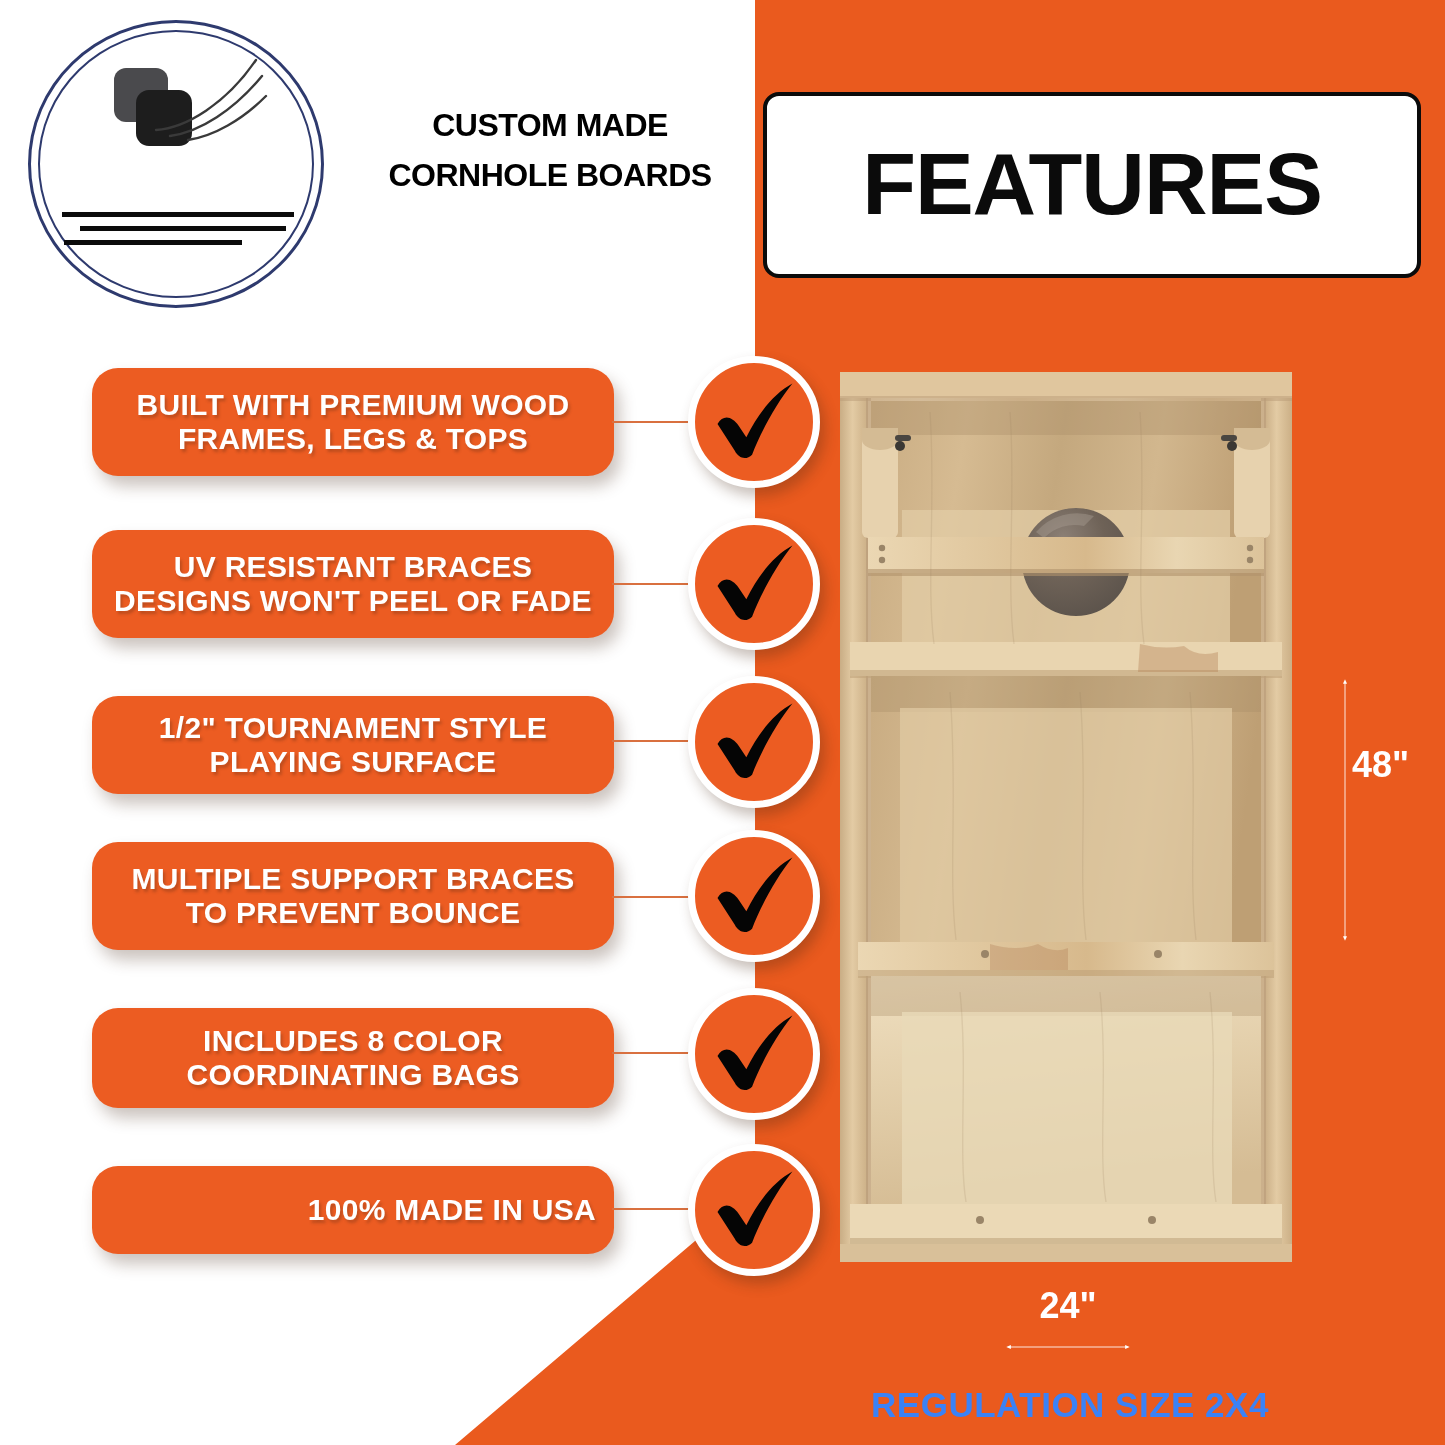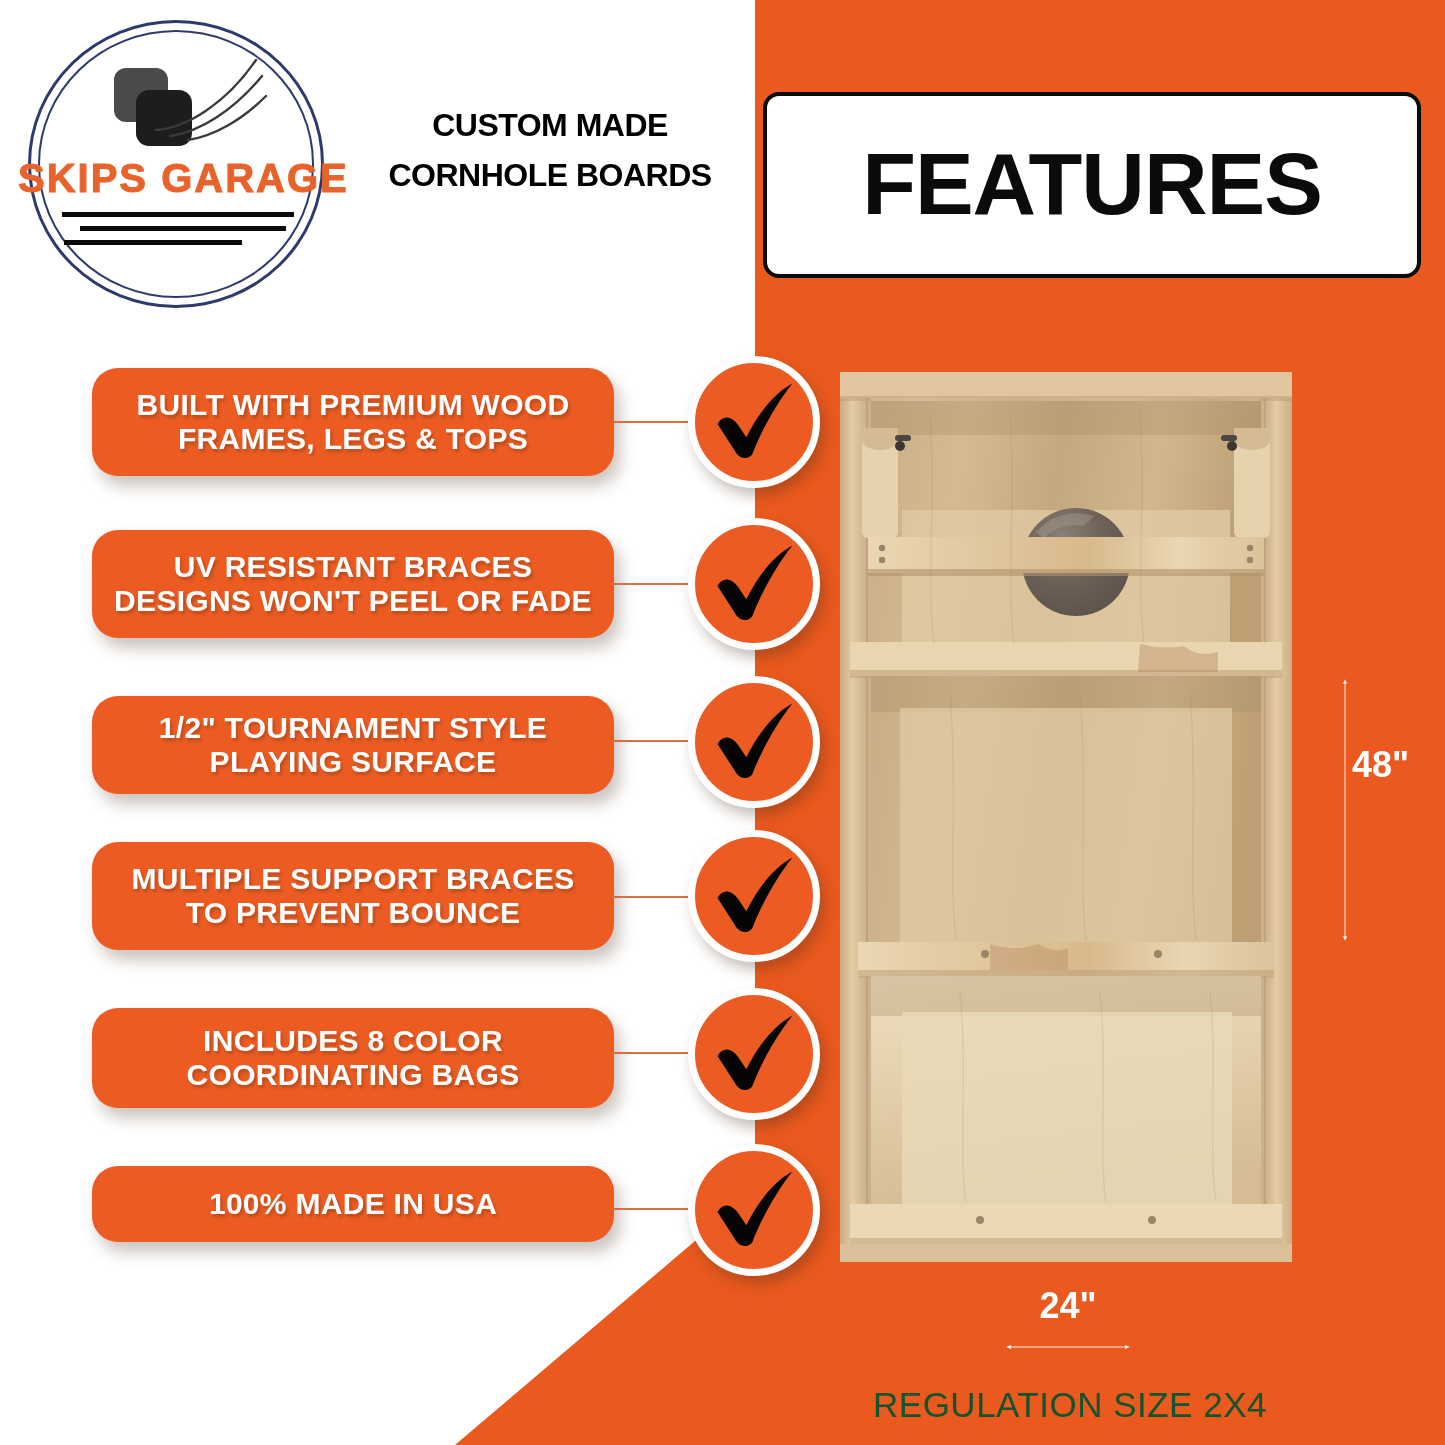--- a/index.html
+++ b/index.html
@@ -225,45 +225,44 @@
     font-size: 36px;
     color: #ffffff;
     z-index: 9;
   }
   .regulation {
     position: absolute;
     left: 790px; top: 1385px;
     width: 560px;
     text-align: center;
     font-family: "Liberation Sans", sans-serif;
-    font-weight: normal;
+    font-weight: bold;
     font-size: 35px;
     letter-spacing: 0.5px;
-    color: #14532d;
+    color: #3b82f6;
     z-index: 9;
   }
 </style>
 </head>
 <body>
 
 <div id="stage">
 
   <div class="orange-panel"></div>
 
   <div class="logo-wrap">
     <div class="logo-ring-outer"></div>
     <div class="logo-ring-inner"></div>
     <div class="logo-bag-back"></div>
     <div class="logo-bag-front"></div>
     <svg class="logo-arcs" viewBox="0 0 140 90">
       <path d="M8,78 C38,76 78,52 108,8" fill="none" stroke="#3a3a3a" stroke-width="2.4" stroke-linecap="round"></path>
       <path d="M22,84 C52,80 86,58 114,24" fill="none" stroke="#3a3a3a" stroke-width="2.4" stroke-linecap="round"></path>
       <path d="M40,88 C66,84 94,68 118,44" fill="none" stroke="#3a3a3a" stroke-width="2.4" stroke-linecap="round"></path>
     </svg>
-    <div class="logo-word">SKIPS GARAGE</div>
     <div class="logo-lines">
       <div class="logo-line ll1"></div>
       <div class="logo-line ll2"></div>
       <div class="logo-line ll3"></div>
     </div>
   </div>
 
   <div class="headline">CUSTOM MADE CORNHOLE BOARDS</div>
 
   <div class="pf-box">
@@ -324,21 +323,21 @@
     </div>
     <div class="connector" style="top:1052px;"></div>
     <div class="check-circle" style="left:688px;top:988px;">
       <svg width="96" height="96" viewBox="0 0 100 100">
         <path d="M12,52 C18,42 27,44 34,54 L42,66 C56,38 72,20 90,10 C74,30 58,58 48,84 C42,90 34,88 30,80 Z" fill="#050505"></path>
       </svg>
     </div>
   </div>
 
   <div class="feature-row">
-    <div class="pill" style="top:1166px;height:76px;">
+    <div class="pill" style="top:1166px;height:88px;justify-content:flex-end;">
       <span class="pill-text">100% MADE IN USA</span>
     </div>
     <div class="connector" style="top:1208px;"></div>
     <div class="check-circle" style="left:688px;top:1144px;">
       <svg width="96" height="96" viewBox="0 0 100 100">
         <path d="M12,52 C18,42 27,44 34,54 L42,66 C56,38 72,20 90,10 C74,30 58,58 48,84 C42,90 34,88 30,80 Z" fill="#050505"></path>
       </svg>
     </div>
   </div>
 

